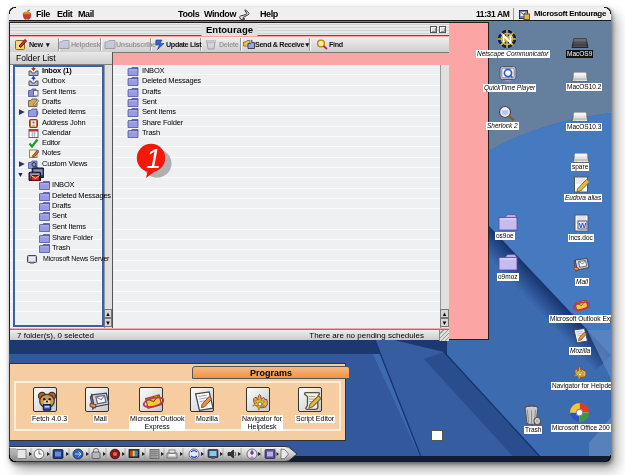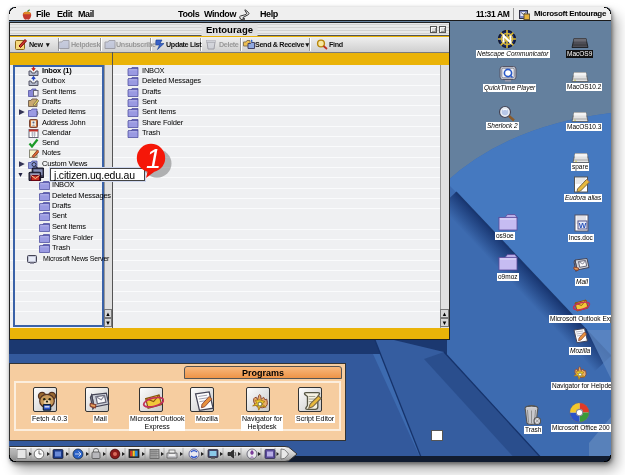--- a/index.html
+++ b/index.html
@@ -5,21 +5,21 @@
   html,body{margin:0;padding:0;background:#fff;width:625px;height:475px;overflow:hidden;}
   *{box-sizing:border-box;font-family:"Liberation Sans",sans-serif;}
   #screen{position:absolute;left:9px;top:7px;width:602px;height:455px;border-radius:6px;overflow:hidden;
     background:#3e6cb0;box-shadow:1px 2px 4px rgba(0,0,0,.5),6px 8px 13px rgba(0,0,0,.33);}
   .abs{position:absolute;}
   
   #menubar{position:absolute;left:0;top:0;width:602px;height:14px;background:#efefef;border-bottom:1px solid #1a1a1a;font-size:9px;font-weight:bold;color:#000;letter-spacing:-0.4px;}
   #menubar .mi{position:absolute;top:1px;line-height:12px;white-space:nowrap;text-align:right;}
   #menubar .dim{color:#9a9a9a;margin-top:44px;}
   
-  #win{position:absolute;left:0;top:15px;width:441px;height:318px;background:#eab308;border:1px solid #222;}
+  #win{position:absolute;left:0;top:15px;width:480px;height:318px;background:#fca5a5;border:1px solid #222;}
   .pinstripe{background:repeating-linear-gradient(180deg,#e9e9e9 0 1px,#d2d2d2 1px 2px,#e9e9e9 2px 3px);}
   #titlebar{position:absolute;left:0;top:0;width:439px;height:13px;border-bottom:1px solid #555;}
   #titlebar .t{position:absolute;left:50%;transform:translateX(-50%);top:0px;font-size:9.5px;font-weight:bold;background:#e0e0e0;padding:0 5px;line-height:13px;}
   .wbox{position:absolute;top:3px;width:7px;height:7px;background:#dcdcdc;border:1px solid #555;box-shadow:inset 1px 1px 0 #f8f8f8,inset -1px -1px 0 #9a9a9a;}
   #toolbar{position:absolute;left:0;top:14px;width:439px;height:16px;background:linear-gradient(180deg,#efefef,#cfcfcf);border-bottom:1px solid #7a7a7a;}
   .tsep{position:absolute;top:1px;height:13px;width:1px;background:#9a9a9a;box-shadow:1px 0 0 #fff;}
   .tbtn{position:absolute;top:0;height:15px;line-height:15px;font-weight:bold;color:#111;white-space:nowrap;font-size:7.2px;letter-spacing:-0.35px;z-index:2;}
   .tbtn.dis{color:#999;}
   .ticon{position:absolute;top:2px;width:12px;height:11px;}
   
@@ -139,20 +139,23 @@
         </svg>
       <span class="tbtn" style="left:245px">Send &amp; Receive</span>
         <span class="tbtn" style="left:295.5px;font-size:7px">▾</span>
       <span class="tsep" style="left:299px"></span>
       <svg class="ticon" style="left:306px" viewBox="0 0 12 11">
           <circle cx="5" cy="4.5" r="3.4" fill="#f8e8a0" stroke="#b8860b" stroke-width="1.4"></circle>
           <path d="M7.5,7 L11,10" stroke="#c03020" stroke-width="1.8"></path>
         </svg>
       <span class="tbtn" style="left:319px">Find</span>
     </div>
+    <div class="hdr" style="left:0;top:29px;width:103px;height:13px;border-right:1px solid #555;line-height:13px;">
+      <span style="position:absolute;left:6px">Folder List</span>
+    </div>
 
     <div class="abs" style="left:0;top:42px;width:102px;height:263px;background:repeating-linear-gradient(180deg,#eff0f2 0 9.3px,#fafbfc 9.3px 10.3px)"></div>
     <div class="abs" style="left:94px;top:42px;width:8px;height:263px;background:#e0e0e0;border-left:1px solid #999"></div>
     <div class="abs" style="left:3px;top:42px;width:91px;height:262px;border:2px solid #3a62a8;background:transparent"></div>
     <div class="abs" style="left:94px;top:286px;width:8px;height:9px;background:#d6d6d6;border:1px solid #777;font-size:6px;text-align:center;line-height:8px">▲</div>
     <div class="abs" style="left:94px;top:295px;width:8px;height:9px;background:#d6d6d6;border:1px solid #777;font-size:6px;text-align:center;line-height:8px">▼</div>
     <div class="abs" style="left:102px;top:29px;width:1px;height:276px;background:#555"></div>
     <svg width="0" height="0" style="position:absolute">
       <defs>
         <g id="g-folder">
@@ -244,21 +247,21 @@
           <use href="#g-addr"></use>
         </svg>
         <span class="row" style="left:32px;top:94.5px">Address John</span>
       <svg class="ric" style="left:17.5px;top:104.8px" width="11" height="10" viewBox="0 0 11 10">
           <use href="#g-cal"></use>
         </svg>
         <span class="row" style="left:32px;top:104.8px">Calendar</span>
       <svg class="ric" style="left:17.5px;top:115.1px" width="11" height="10" viewBox="0 0 11 10">
           <use href="#g-task"></use>
         </svg>
-        <span class="row" style="left:32px;top:115.1px">Send</span>
+        <span class="row" style="left:32px;top:115.1px">Editor</span>
       <svg class="ric" style="left:17.5px;top:125.4px" width="11" height="10" viewBox="0 0 11 10">
           <use href="#g-note"></use>
         </svg>
         <span class="row" style="left:32px;top:125.4px">Notes</span>
       <span class="row" style="left:9px;top:135.7px;color:#335">▶</span>
       <svg class="ric" style="left:17.5px;top:135.7px" width="11" height="10" viewBox="0 0 11 10">
           <use href="#g-cview"></use>
         </svg>
         <span class="row" style="left:32px;top:135.7px">Custom Views</span>
       <span class="row" style="left:7px;top:147px;color:#224;font-size:7px">▼</span>
@@ -326,22 +329,26 @@
         <span class="row" style="left:132px;top:84.2px">Sent Items</span>
       <svg class="ric" style="left:117px;top:94.5px;width:12px" viewBox="0 0 11 10">
           <use href="#g-folder"></use>
         </svg>
         <span class="row" style="left:132px;top:94.5px">Share Folder</span>
       <svg class="ric" style="left:117px;top:104.8px;width:12px" viewBox="0 0 11 10">
           <use href="#g-folder"></use>
         </svg>
         <span class="row" style="left:132px;top:104.8px">Trash</span>
     </div>
-
-    <div class="abs" style="left:40px;top:145px;width:95px;height:13px;background:#fff;border:1px solid #444;box-shadow:0 0 0 1px #cdd6ee;font-size:10.5px;letter-spacing:-0.2px;line-height:12px;padding-left:3px;z-index:30">j.citizen.uq.edu.au</div>
+    <div id="statusbar">
+      <span style="position:absolute;left:7px">7 folder(s), 0 selected</span>
+      <span style="position:absolute;right:25px">There are no pending schedules</span>
+      <span style="position:absolute;right:0;top:0;width:10px;height:11px;background:repeating-linear-gradient(135deg,#ddd 0 2px,#999 2px 3px);border-left:1px solid #888"></span>
+    </div>
+
     <div class="abs" style="left:126px;top:120px;z-index:31">
       <svg width="36" height="38" viewBox="0 0 36 38">
         <ellipse cx="17" cy="16" rx="14.5" ry="14.2" fill="rgba(70,70,70,.38)" transform="translate(4,4.5)"></ellipse>
         <path d="M12,27 L10,35 L18,29 Z" fill="#ef1206"></path>
         <circle cx="15" cy="15" r="14.2" fill="#f51708"></circle>
         <text x="17.5" y="25" font-family="Liberation Serif,serif" font-size="27" font-style="italic" fill="#fff" text-anchor="middle">1</text>
       </svg>
     </div>
   </div>
   <svg width="0" height="0" style="position:absolute">
@@ -445,21 +452,21 @@
           <path d="M19,10 A9,9 0 0,1 10,19 L10,13 A3,3 0 0,0 13,10 Z" fill="#3a9a3a"></path>
           <path d="M10,19 A9,9 0 0,1 1,10 L7,10 A3,3 0 0,0 10,13 Z" fill="#2a52c8"></path>
           <path d="M1,10 A9,9 0 0,1 10,1 L10,7 A3,3 0 0,0 7,10 Z" fill="#f2c82a"></path>
           <circle cx="10" cy="10" r="3" fill="#fff" stroke="#889"></circle>
         </g>
     </defs>
   </svg>
 
   <div id="launcher">
     <div id="lbody"></div>
-    <div class="ltab" style="left:175px;width:158px;background:linear-gradient(180deg,#f8b87c,#ee9448);">Programs</div>
+    <div class="ltab" style="left:183px;width:158px;background:linear-gradient(180deg,#f8b87c,#ee9448);">Programs</div>
     <div id="linset"></div>
     <div class="lbtn" style="left:24px"><svg width="22" height="22" style="margin:2px 0 0 2px" viewBox="0 0 18 18">
           <use href="#g-fetch"></use>
         </svg></div>
     <div class="lbtn" style="left:76px"><svg width="22" height="22" style="margin:2px 0 0 2px" viewBox="0 0 18 16">
           <use href="#g-mailslab"></use>
         </svg></div>
     <div class="lbtn" style="left:130px"><svg width="22" height="22" style="margin:2px 0 0 2px" viewBox="0 0 18 16">
           <use href="#g-oe"></use>
         </svg></div>

